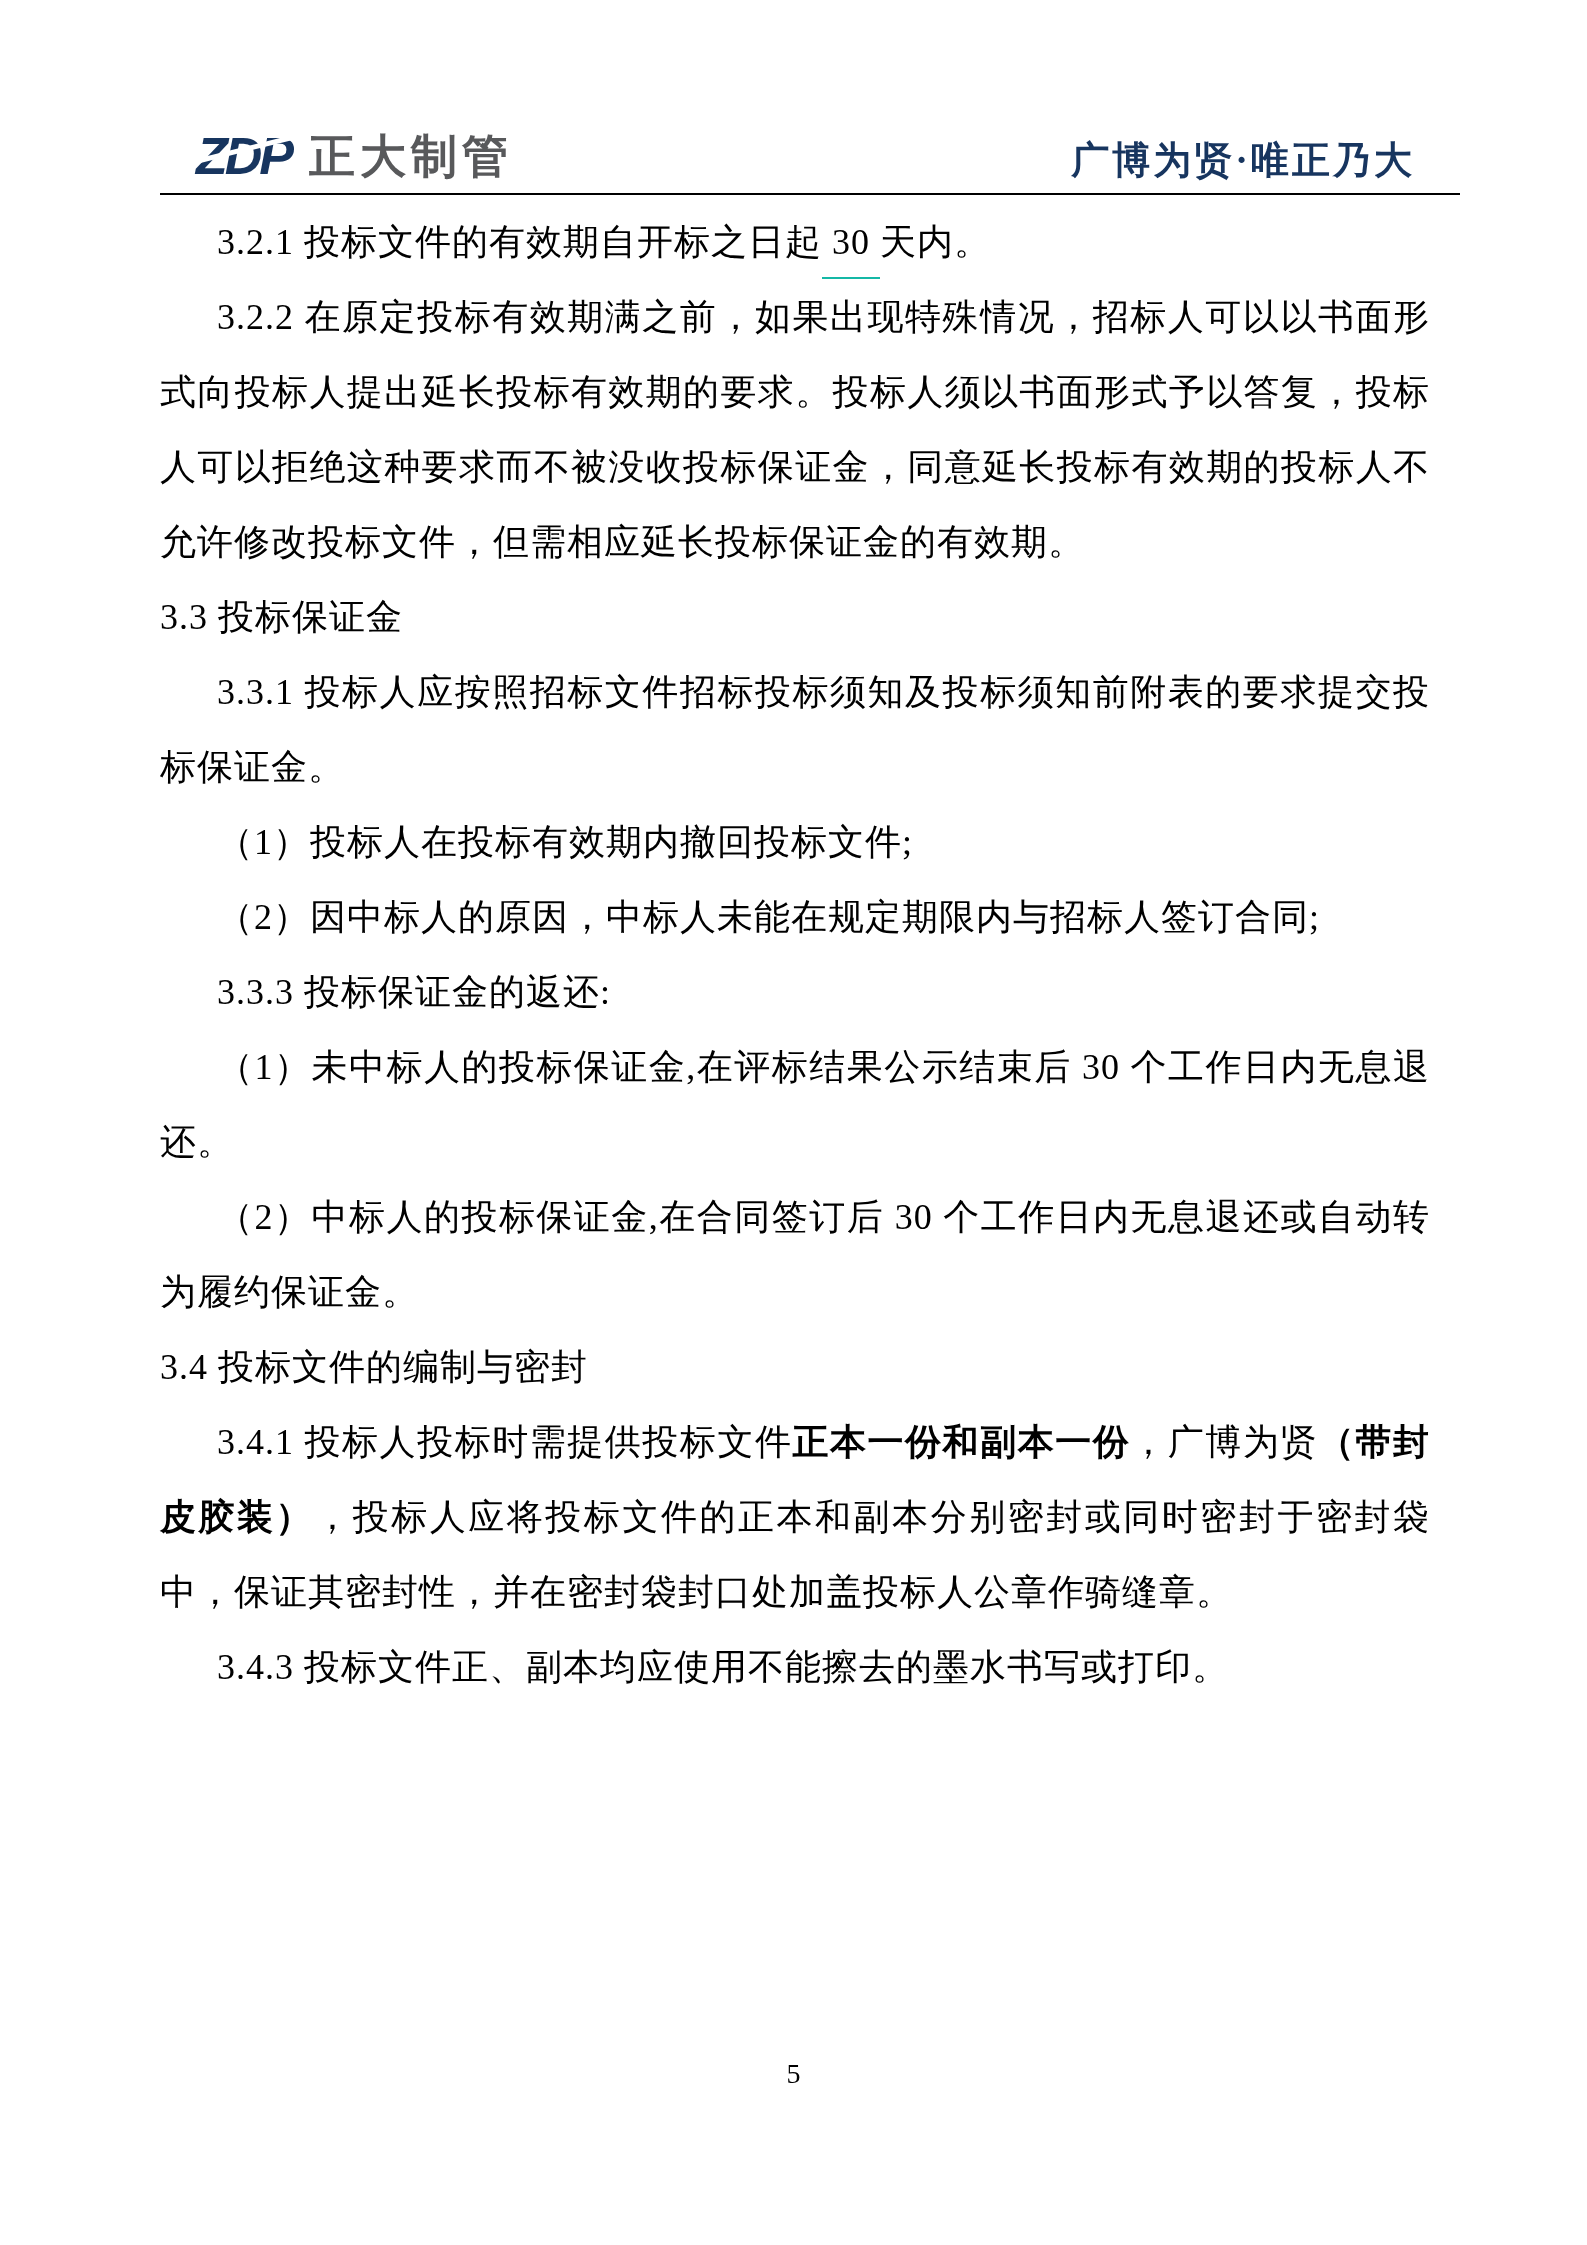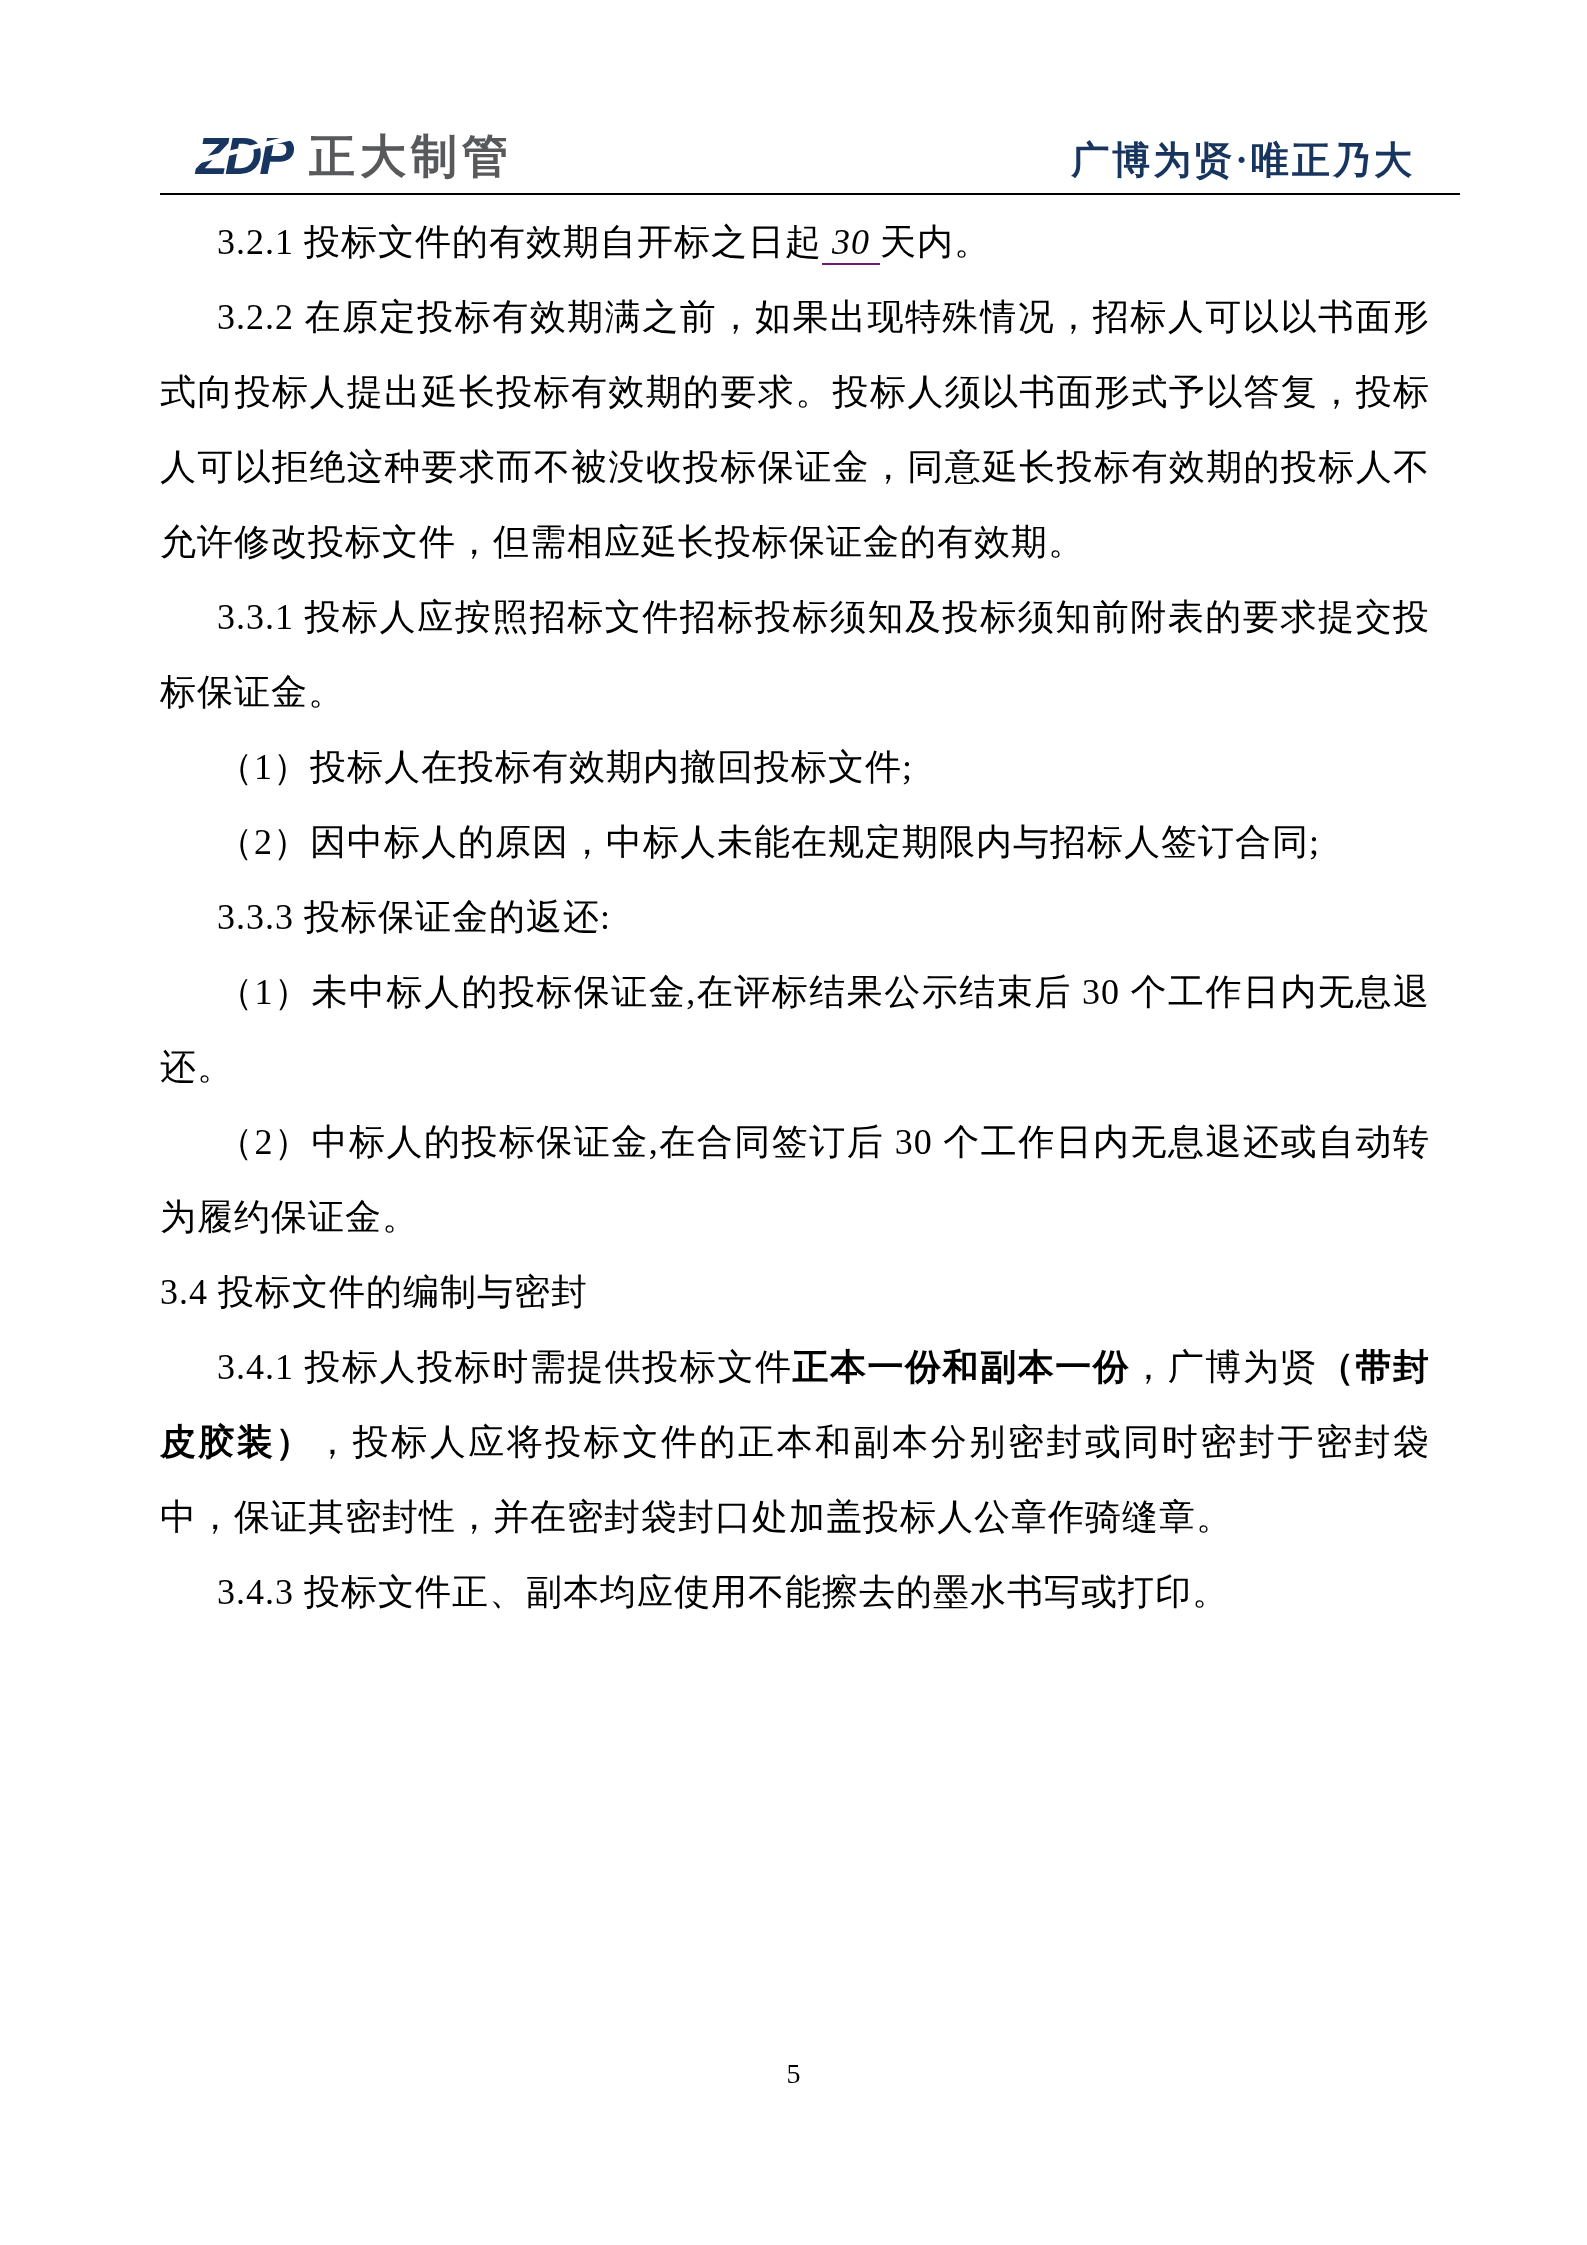--- a/index.html
+++ b/index.html
@@ -61,21 +61,21 @@
   }
   .para {
     margin:0;
     font-size:36px;
     line-height:75px;
     text-align:justify;
     letter-spacing:1px;
   }
   .para.indent { text-indent:57px; }
   .bold { font-weight:bold; }
-  .underline { border-bottom:2px solid #701a75; padding-bottom:1px;font-style:italic; }
+  .underline { border-bottom:2px solid #14b8a6; padding-bottom:15px; }
   
   .page-num {
     position:absolute; left:0; top:2058px;
     width:100%;
     text-align:center;
     font-size:28px; line-height:32px;
   }
 </style>
 </head>
 <body>
@@ -90,20 +90,21 @@
     <span class="logo-name">正大制管</span>
   </div>
 
   <div class="slogan">广博为贤·唯正乃大</div>
 
   <div class="header-rule"></div>
 
   <div class="doc">
       <p class="para indent"><span>3.2.1 投标文件的有效期自开标之日起</span><span class="underline">&nbsp;30&nbsp;</span><span>天内。</span></p>
       <p class="para indent"><span>3.2.2 在原定投标有效期满之前，如果出现特殊情况，招标人可以以书面形式向投标人提出延长投标有效期的要求。投标人须以书面形式予以答复，投标人可以拒绝这种要求而不被没收投标保证金，同意延长投标有效期的投标人不允许修改投标文件，但需相应延长投标保证金的有效期。</span></p>
+      <p class="para"><span>3.3 投标保证金</span></p>
       <p class="para indent"><span>3.3.1 投标人应按照招标文件招标投标须知及投标须知前附表的要求提交投标保证金。</span></p>
       <p class="para indent"><span>（1）投标人在投标有效期内撤回投标文件;</span></p>
       <p class="para indent"><span>（2）因中标人的原因，中标人未能在规定期限内与招标人签订合同;</span></p>
       <p class="para indent"><span>3.3.3 投标保证金的返还:</span></p>
       <p class="para indent"><span>（1）未中标人的投标保证金,在评标结果公示结束后 30 个工作日内无息退还。</span></p>
       <p class="para indent"><span>（2）中标人的投标保证金,在合同签订后 30 个工作日内无息退还或自动转为履约保证金。</span></p>
       <p class="para"><span>3.4 投标文件的编制与密封</span></p>
       <p class="para indent"><span>3.4.1 投标人投标时需提供投标文件</span><span class="bold">正本一份和副本一份</span><span>，广博为贤</span><span class="bold">（带封皮胶装）</span><span>，投标人应将投标文件的正本和副本分别密封或同时密封于密封袋中，保证其密封性，并在密封袋封口处加盖投标人公章作骑缝章。</span></p>
       <p class="para indent"><span>3.4.3 投标文件正、副本均应使用不能擦去的墨水书写或打印。</span></p>
     </div>

